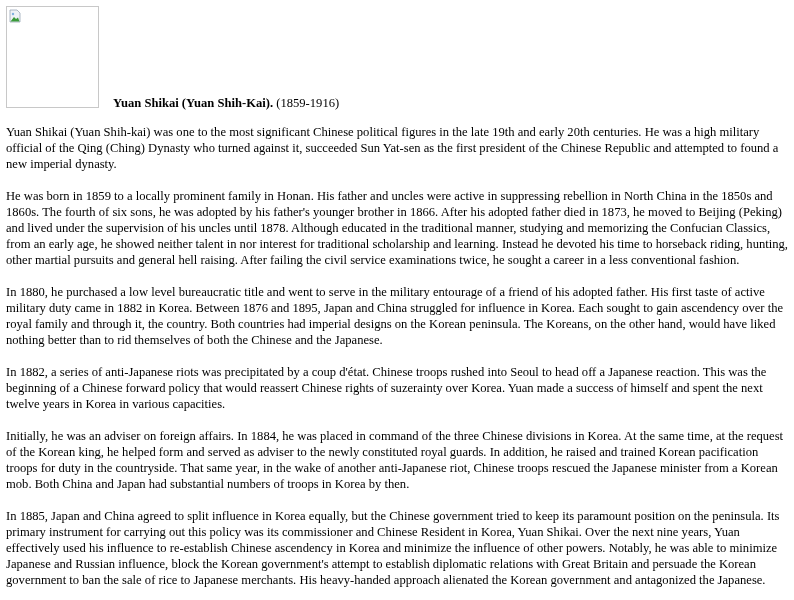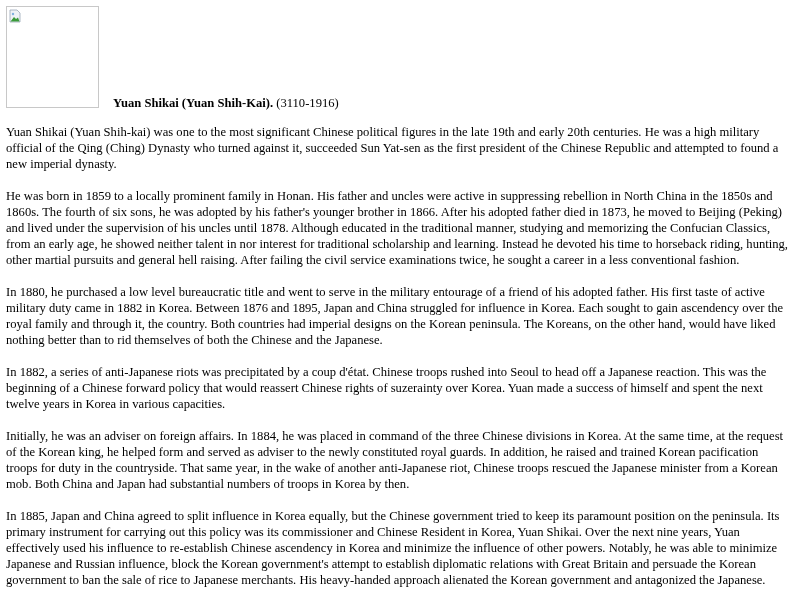--- a/index.html
+++ b/index.html
@@ -46,21 +46,21 @@
   <div class="title-row">
     <span class="broken-img">
       <svg class="glyph" viewBox="0 0 12 14" width="12" height="14">
         <path d="M1 1 H8 L11 4 V13 H1 Z" fill="#eef2f7" stroke="#9aa7b8" stroke-width="0.8"></path>
         <path d="M1.5 12.5 L5 8 L7 10 L9 8.5 L10.5 12.5 Z" fill="#3a9a3a"></path>
         <circle cx="4" cy="5" r="1.2" fill="#7fb0e0"></circle>
       </svg>
     </span>
     <span class="heading">
       <b>Yuan Shikai (Yuan Shih-Kai).</b>
-      <span>(3110-1916)</span>
+      <span>(1859-1916)</span>
     </span>
   </div>
 
   <p>Yuan Shikai (Yuan Shih-kai) was one to the most significant Chinese political figures in the late 19th and early 20th centuries. He was a high military official of the Qing (Ching) Dynasty who turned against it, succeeded Sun Yat-sen as the first president of the Chinese Republic and attempted to found a new imperial dynasty.</p>
   <p>He was born in 1859 to a locally prominent family in Honan. His father and uncles were active in suppressing rebellion in North China in the 1850s and 1860s. The fourth of six sons, he was adopted by his father's younger brother in 1866. After his adopted father died in 1873, he moved to Beijing (Peking) and lived under the supervision of his uncles until 1878. Although educated in the traditional manner, studying and memorizing the Confucian Classics, from an early age, he showed neither talent in nor interest for traditional scholarship and learning. Instead he devoted his time to horseback riding, hunting, other martial pursuits and general hell raising. After failing the civil service examinations twice, he sought a career in a less conventional fashion.</p>
   <p>In 1880, he purchased a low level bureaucratic title and went to serve in the military entourage of a friend of his adopted father. His first taste of active military duty came in 1882 in Korea. Between 1876 and 1895, Japan and China struggled for influence in Korea. Each sought to gain ascendency over the royal family and through it, the country. Both countries had imperial designs on the Korean peninsula. The Koreans, on the other hand, would have liked nothing better than to rid themselves of both the Chinese and the Japanese.</p>
   <p>In 1882, a series of anti-Japanese riots was precipitated by a coup d'état. Chinese troops rushed into Seoul to head off a Japanese reaction. This was the beginning of a Chinese forward policy that would reassert Chinese rights of suzerainty over Korea. Yuan made a success of himself and spent the next twelve years in Korea in various capacities.</p>
   <p>Initially, he was an adviser on foreign affairs. In 1884, he was placed in command of the three Chinese divisions in Korea. At the same time, at the request of the Korean king, he helped form and served as adviser to the newly constituted royal guards. In addition, he raised and trained Korean pacification troops for duty in the countryside. That same year, in the wake of another anti-Japanese riot, Chinese troops rescued the Japanese minister from a Korean mob. Both China and Japan had substantial numbers of troops in Korea by then.</p>
   <p>In 1885, Japan and China agreed to split influence in Korea equally, but the Chinese government tried to keep its paramount position on the peninsula. Its primary instrument for carrying out this policy was its commissioner and Chinese Resident in Korea, Yuan Shikai. Over the next nine years, Yuan effectively used his influence to re-establish Chinese ascendency in Korea and minimize the influence of other powers. Notably, he was able to minimize Japanese and Russian influence, block the Korean government's attempt to establish diplomatic relations with Great Britain and persuade the Korean government to ban the sale of rice to Japanese merchants. His heavy-handed approach alienated the Korean government and antagonized the Japanese.</p>
 

